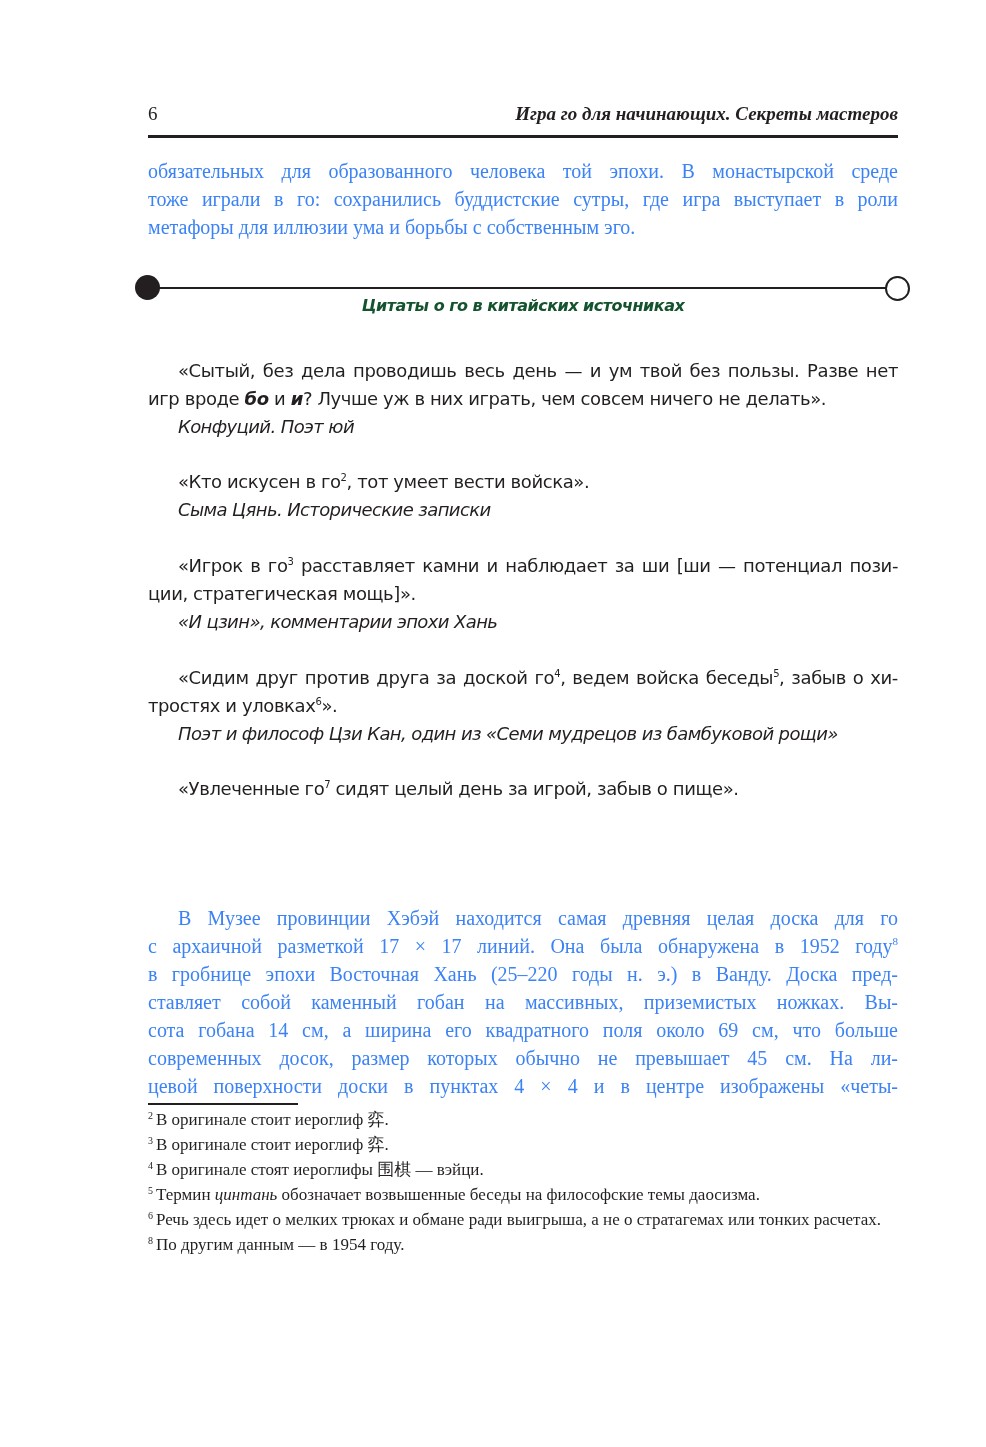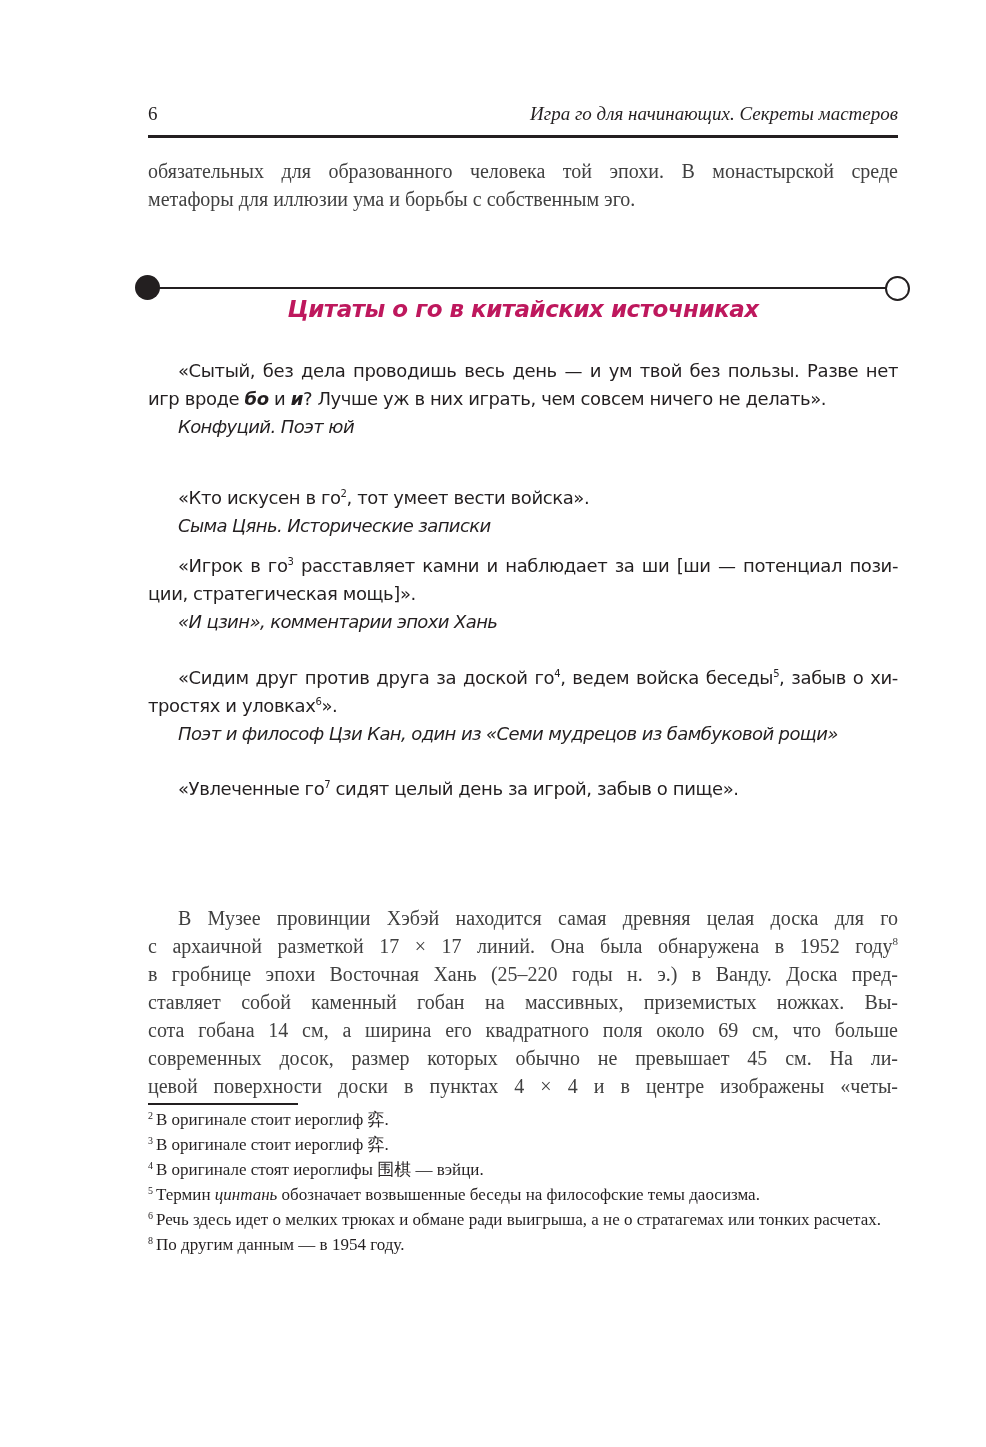--- a/index.html
+++ b/index.html
@@ -2,49 +2,49 @@
 <html><head>
   <meta charset="utf-8">
   <style>
     html, body { margin: 0; padding: 0; background: #ffffff; }
     body { width: 986px; height: 1447px; position: relative; overflow: hidden; color: #231f20; }
     .page { position: absolute; left: 0; top: 0; width: 986px; height: 1447px; }
 
     .running-head { position: absolute; left: 148px; top: 103px; width: 750px; height: 28px;
       font-family: "Liberation Serif", serif; font-size: 19px; color: #231f20; }
     .running-head .pagenum { position: absolute; left: 0; top: 0; }
-    .running-head .booktitle { position: absolute; right: 0; top: 0; font-style: italic; }
+    .running-head .booktitle { position: absolute; right: 0; top: 0; font-style: italic; font-weight: bold; }
     .head-rule { position: absolute; left: 148px; top: 135px; width: 750px; height: 3px; background: #231f20; }
 
     .serif-p { position: absolute; left: 148px; width: 750px; font-family: "Liberation Serif", serif;
-      font-size: 20px; line-height: 28px; color: #404040; text-align: justify; }
+      font-size: 20px; line-height: 28px; color: #3b82f6; text-align: justify; }
     .serif-p .line { display: block; text-align: justify; text-align-last: justify; white-space: nowrap; }
     .serif-p .line.last { text-align-last: left; }
     .serif-p .line.indent { text-indent: 30px; }
 
     .intro { top: 157px; }
 
     .box-rule { position: absolute; left: 146px; top: 287px; width: 752px; height: 2px; background: #231f20; }
     .dot-left { position: absolute; left: 135px; top: 275px; width: 25px; height: 25px; border-radius: 50%; background: #231f20; }
     .dot-right { position: absolute; left: 885px; top: 276px; width: 21px; height: 21px; border-radius: 50%; background: #fff; border: 2px solid #231f20; }
 
     .box-title { position: absolute; left: 148px; top: 296px; width: 750px; text-align: center;
-      font-family: "DejaVu Sans", sans-serif; font-style: italic; font-weight: bold; font-size: 23px; color: #be185d; letter-spacing: -0.5px; }
+      font-family: "DejaVu Sans", sans-serif; font-style: italic; font-weight: bold; font-size: 16px; color: #14532d; letter-spacing: -0.5px; }
 
     .quote { position: absolute; left: 148px; width: 750px; font-family: "DejaVu Sans", sans-serif;
       font-size: 18px; line-height: 28px; color: #231f20; letter-spacing: -0.4px; }
     .quote .line { display: block; white-space: nowrap; }
     .quote .line.j { text-align: justify; text-align-last: justify; }
     .quote .indent { padding-left: 30px; }
     .quote .source { display: block; padding-left: 30px; font-style: italic; white-space: nowrap; letter-spacing: -0.6px; }
     .quote sup { font-size: 10px; vertical-align: 7px; line-height: 0; }
     .quote b { font-style: italic; font-weight: bold; }
 
     .q1 { top: 357px; }
-    .q2 { top: 468px; margin-top: 16px; }
+    .q2 { top: 468px; }
     .q3 { top: 552px; }
     .q4 { top: 664px; }
     .q5 { top: 775px; }
 
     .body2 { top: 904px; }
     .body2 sup { font-size: 11px; vertical-align: 8px; line-height: 0; }
 
     .fn-rule { position: absolute; left: 148px; top: 1103px; width: 150px; height: 2px; background: #231f20; }
     .footnotes { position: absolute; left: 148px; top: 1107px; width: 750px; font-family: "Liberation Serif", serif;
       font-size: 17px; line-height: 25px; color: #231f20; }
@@ -59,20 +59,21 @@
 <div class="page">
 
   <div class="running-head">
     <span class="pagenum">6</span>
     <span class="booktitle">Игра го для начинающих. Секреты мастеров</span>
   </div>
   <div class="head-rule"></div>
 
   <div class="serif-p intro">
     <span class="line">обязательных для образованного человека той эпохи. В монастырской среде</span>
+    <span class="line">тоже играли в го: сохранились буддистские сутры, где игра выступает в роли</span>
     <span class="line last">метафоры для иллюзии ума и борьбы с собственным эго.</span>
   </div>
 
   <div class="box-rule"></div>
   <div class="dot-left"></div>
   <div class="dot-right"></div>
 
   <div class="box-title">Цитаты о го в китайских источниках</div>
 
   <div class="quote q1">

